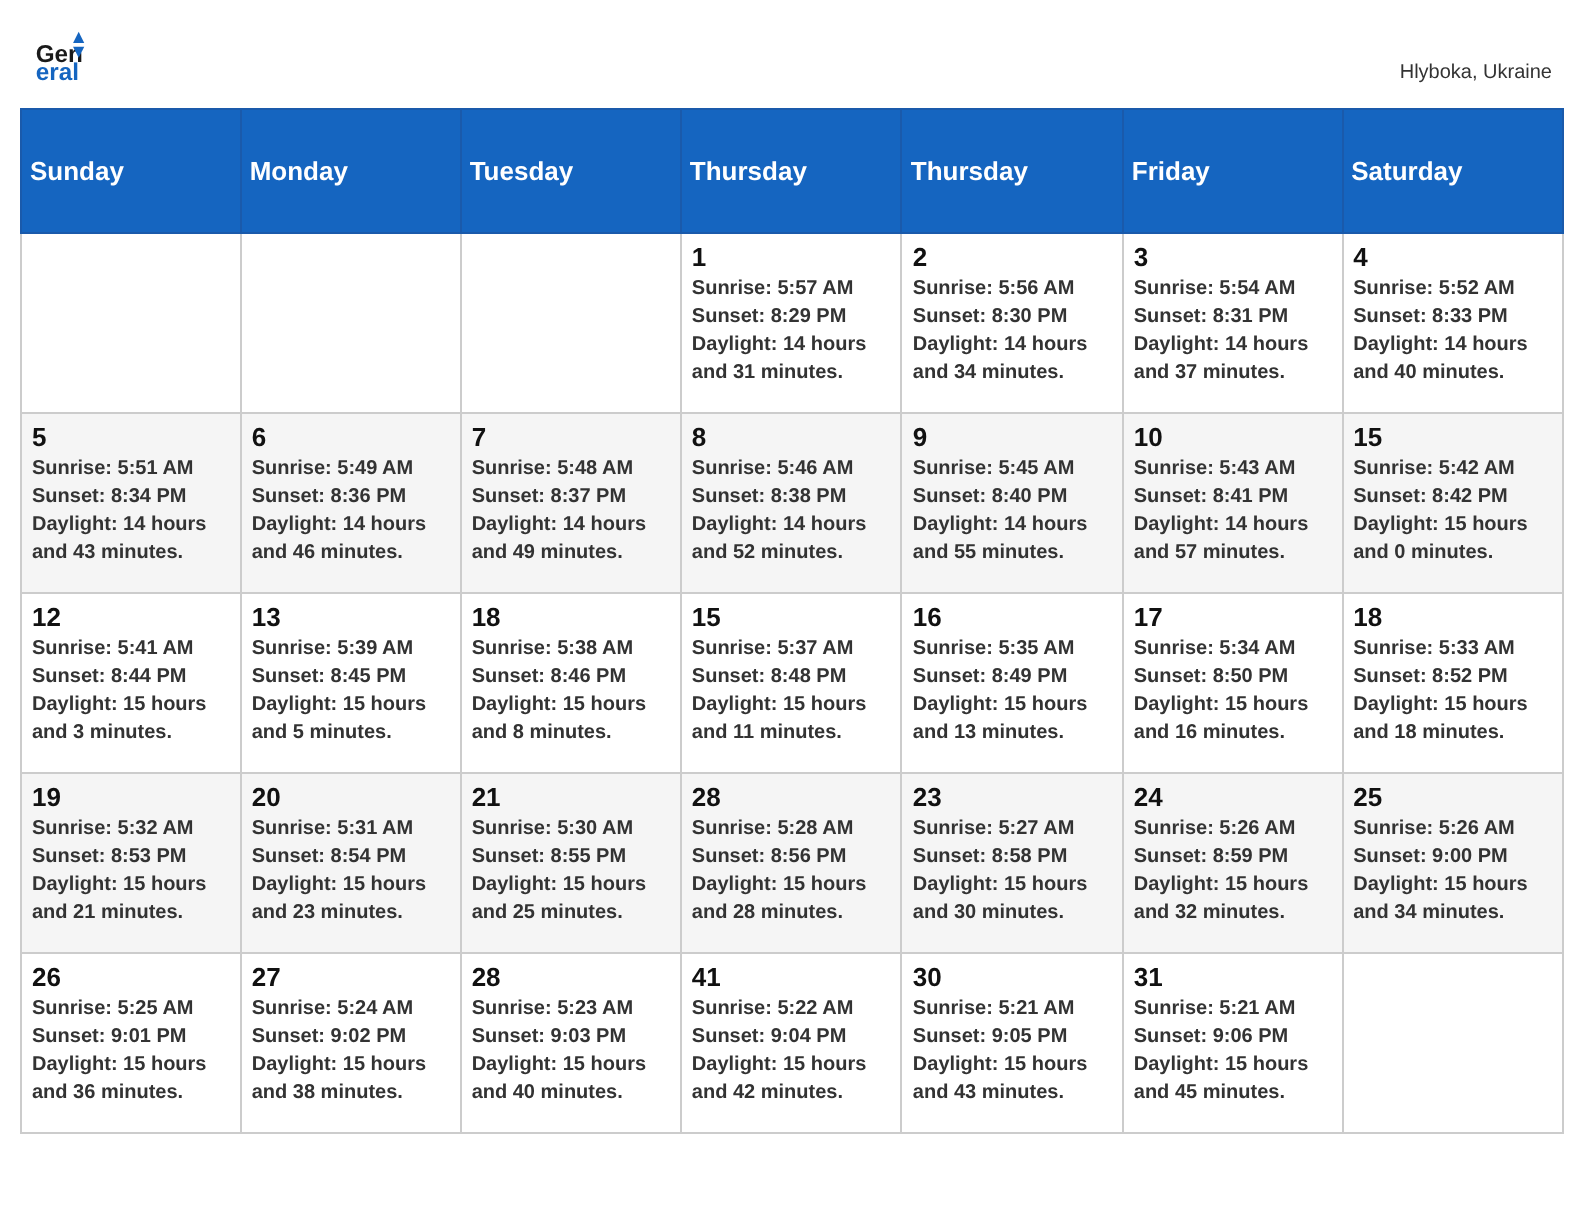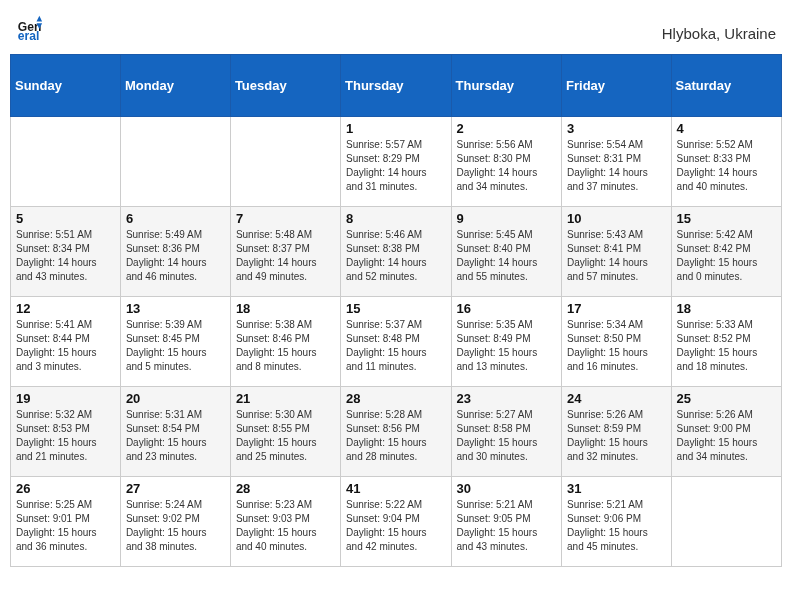--- a/index.html
+++ b/index.html
@@ -28,21 +28,21 @@
     }
     .title-block {
       text-align: right;
     }
     .month-year {
       font-size: 32px;
       font-weight: bold;
       color: #1a1a1a;
     }
     .location {
-      font-size: 15px;
+      font-size: 10px;
       color: #333;
     }
     .calendar {
       width: 100%;
       border-collapse: collapse;
       border: 1px solid #ccc;
     }
     .calendar th {
       background: #1565c0;
       color: #fff;
@@ -68,20 +68,21 @@
     .day-num {
       font-size: 13px;
       font-weight: bold;
       margin-bottom: 2px;
       color: #111;
     }
     .day-info {
       font-size: 10px;
       line-height: 1.4;
       color: #333;
+      font-weight: bold;
     }
     .empty-cell {
       background: #f9f9f9;
     }
   </style>
 </head>
 <body>
 
 <div class="header">
   <div class="logo">

